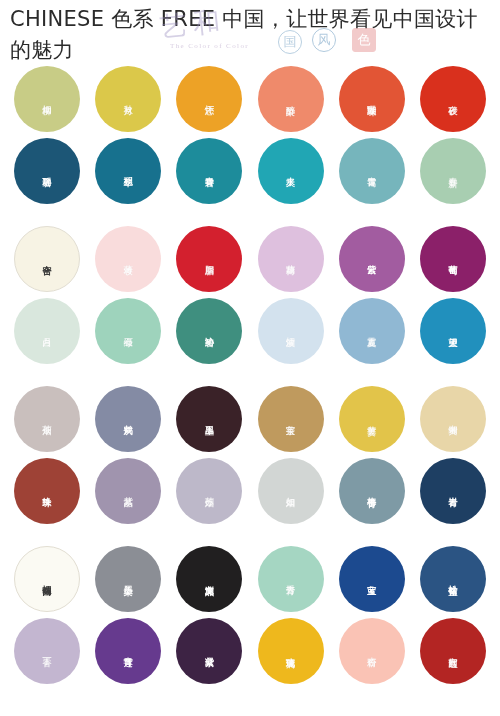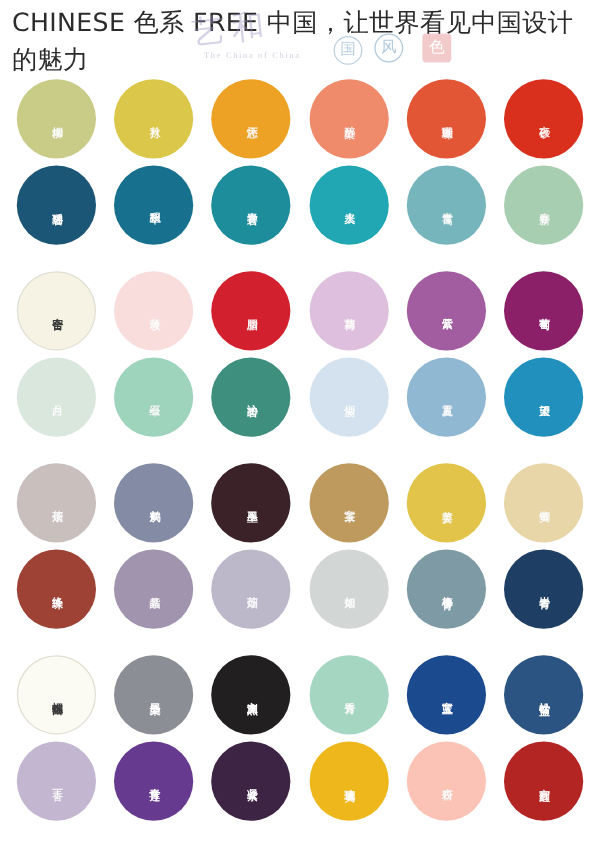--- a/index.html
+++ b/index.html
@@ -135,21 +135,21 @@
   .swatch-label.faint { color: rgba(255,255,255,0.82); }
 </style>
 </head>
 <body>
 
 <div id="page">
 
   <div class="header">
     <div class="watermark">
       <div class="wm-script">艺和</div>
-      <div class="wm-sub">The China of China</div>
+      <div class="wm-sub">The Color of Color</div>
       <div class="wm-seal s1">国</div>
       <div class="wm-seal s2">风</div>
       <div class="wm-seal s3">色</div>
     </div>
     <div class="header-title">CHINESE 色系 FREE 中国，让世界看见中国设计的魅力</div>
   </div>
 
   <div class="palette">
       <div class="group">
         <div class="swatch-row">

